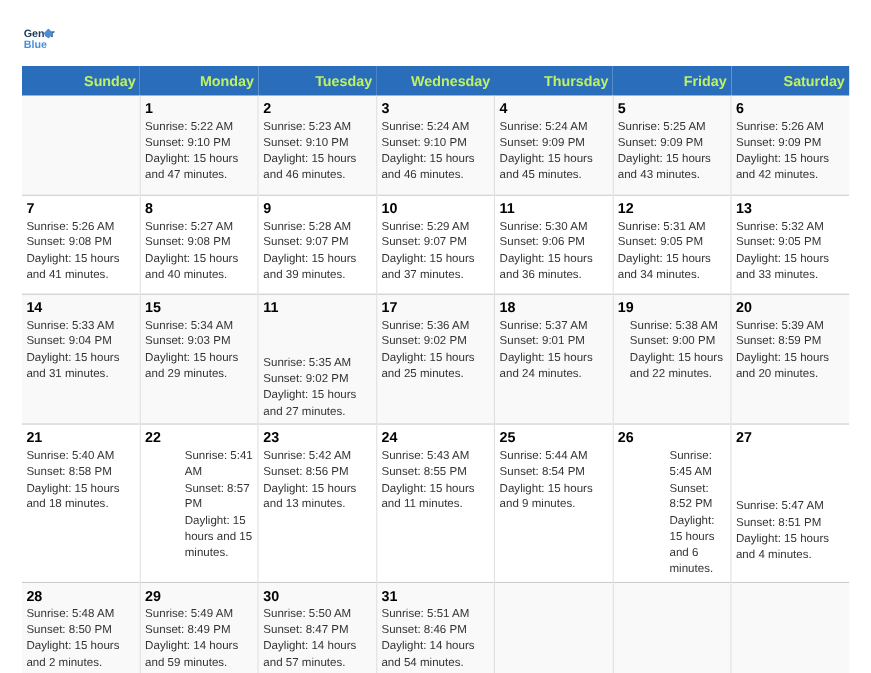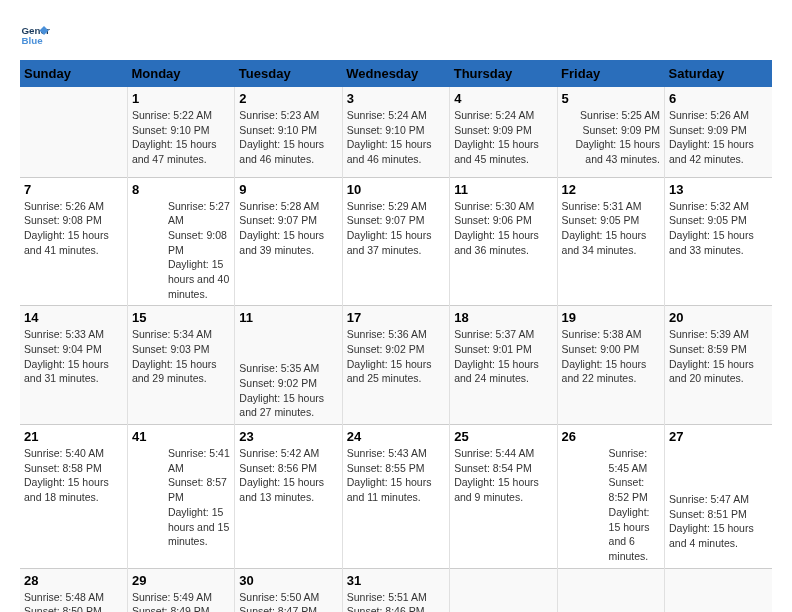--- a/index.html
+++ b/index.html
@@ -37,23 +37,23 @@
       font-size: 16px;
       color: #333;
     }
     table {
       width: 100%;
       border-collapse: collapse;
       font-size: 11px;
     }
     thead th {
       background-color: #2a6ebb;
-      color: #000000;
+      color: #bef264;
       padding: 6px 4px;
-      text-align: left;
+      text-align: right;
       font-size: 13px;
       font-weight: bold;
     }
     tbody tr {
       border-bottom: 1px solid #ccc;
     }
     tbody tr:nth-child(odd) {
       background-color: #f9f9f9;
     }
     tbody tr:nth-child(even) {
@@ -138,41 +138,41 @@
 Daylight: 15 hours and 46 minutes.</div>
         </td>
         <td>
           <div class="day-number">4</div>
           <div class="day-info" style="white-space: pre-line;">Sunrise: 5:24 AM
 Sunset: 9:09 PM
 Daylight: 15 hours and 45 minutes.</div>
         </td>
         <td>
           <div class="day-number">5</div>
-          <div class="day-info" style="white-space: pre-line; text-align: right;">Sunrise: 5:25 AM
+          <div class="day-info" style="white-space: pre-line;">Sunrise: 5:25 AM
 Sunset: 9:09 PM
 Daylight: 15 hours and 43 minutes.</div>
         </td>
         <td>
           <div class="day-number">6</div>
           <div class="day-info" style="white-space: pre-line;">Sunrise: 5:26 AM
 Sunset: 9:09 PM
 Daylight: 15 hours and 42 minutes.</div>
         </td>
       </tr>
       <tr class="week-row">
         <td>
           <div class="day-number">7</div>
           <div class="day-info" style="white-space: pre-line;">Sunrise: 5:26 AM
 Sunset: 9:08 PM
 Daylight: 15 hours and 41 minutes.</div>
         </td>
         <td>
           <div class="day-number">8</div>
-          <div class="day-info" style="white-space: pre-line; margin-left: 36px;">Sunrise: 5:27 AM
+          <div class="day-info" style="white-space: pre-line;">Sunrise: 5:27 AM
 Sunset: 9:08 PM
 Daylight: 15 hours and 40 minutes.</div>
         </td>
         <td>
           <div class="day-number">9</div>
           <div class="day-info" style="white-space: pre-line;">Sunrise: 5:28 AM
 Sunset: 9:07 PM
 Daylight: 15 hours and 39 minutes.</div>
         </td>
         <td>
@@ -226,40 +226,40 @@
 Daylight: 15 hours and 25 minutes.</div>
         </td>
         <td>
           <div class="day-number">18</div>
           <div class="day-info" style="white-space: pre-line;">Sunrise: 5:37 AM
 Sunset: 9:01 PM
 Daylight: 15 hours and 24 minutes.</div>
         </td>
         <td>
           <div class="day-number">19</div>
-          <div class="day-info" style="white-space: pre-line;">Sunrise: 5:38 AM
+          <div class="day-info" style="white-space: pre-line; margin-left: 11px;">Sunrise: 5:38 AM
 Sunset: 9:00 PM
 Daylight: 15 hours and 22 minutes.</div>
         </td>
         <td>
           <div class="day-number">20</div>
           <div class="day-info" style="white-space: pre-line;">Sunrise: 5:39 AM
 Sunset: 8:59 PM
 Daylight: 15 hours and 20 minutes.</div>
         </td>
       </tr>
       <tr class="week-row">
         <td>
           <div class="day-number">21</div>
           <div class="day-info" style="white-space: pre-line;">Sunrise: 5:40 AM
 Sunset: 8:58 PM
 Daylight: 15 hours and 18 minutes.</div>
         </td>
         <td>
-          <div class="day-number">41</div>
+          <div class="day-number">22</div>
           <div class="day-info" style="white-space: pre-line; margin-left: 36px;">Sunrise: 5:41 AM
 Sunset: 8:57 PM
 Daylight: 15 hours and 15 minutes.</div>
         </td>
         <td>
           <div class="day-number">23</div>
           <div class="day-info" style="white-space: pre-line;">Sunrise: 5:42 AM
 Sunset: 8:56 PM
 Daylight: 15 hours and 13 minutes.</div>
         </td>

